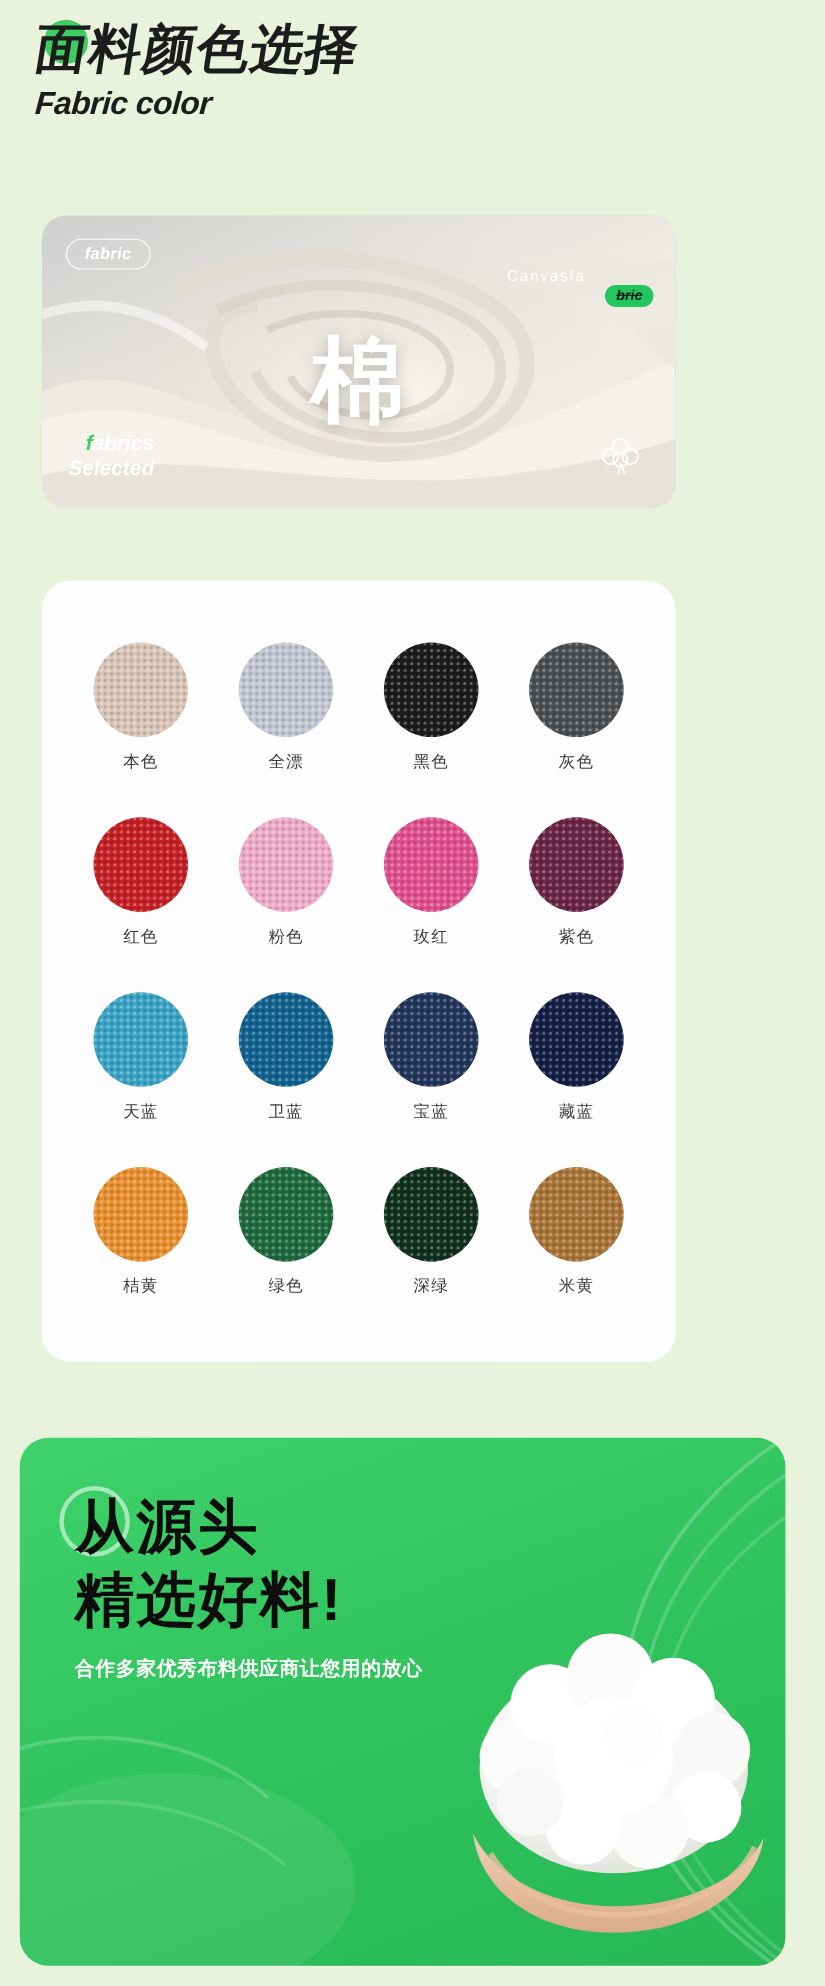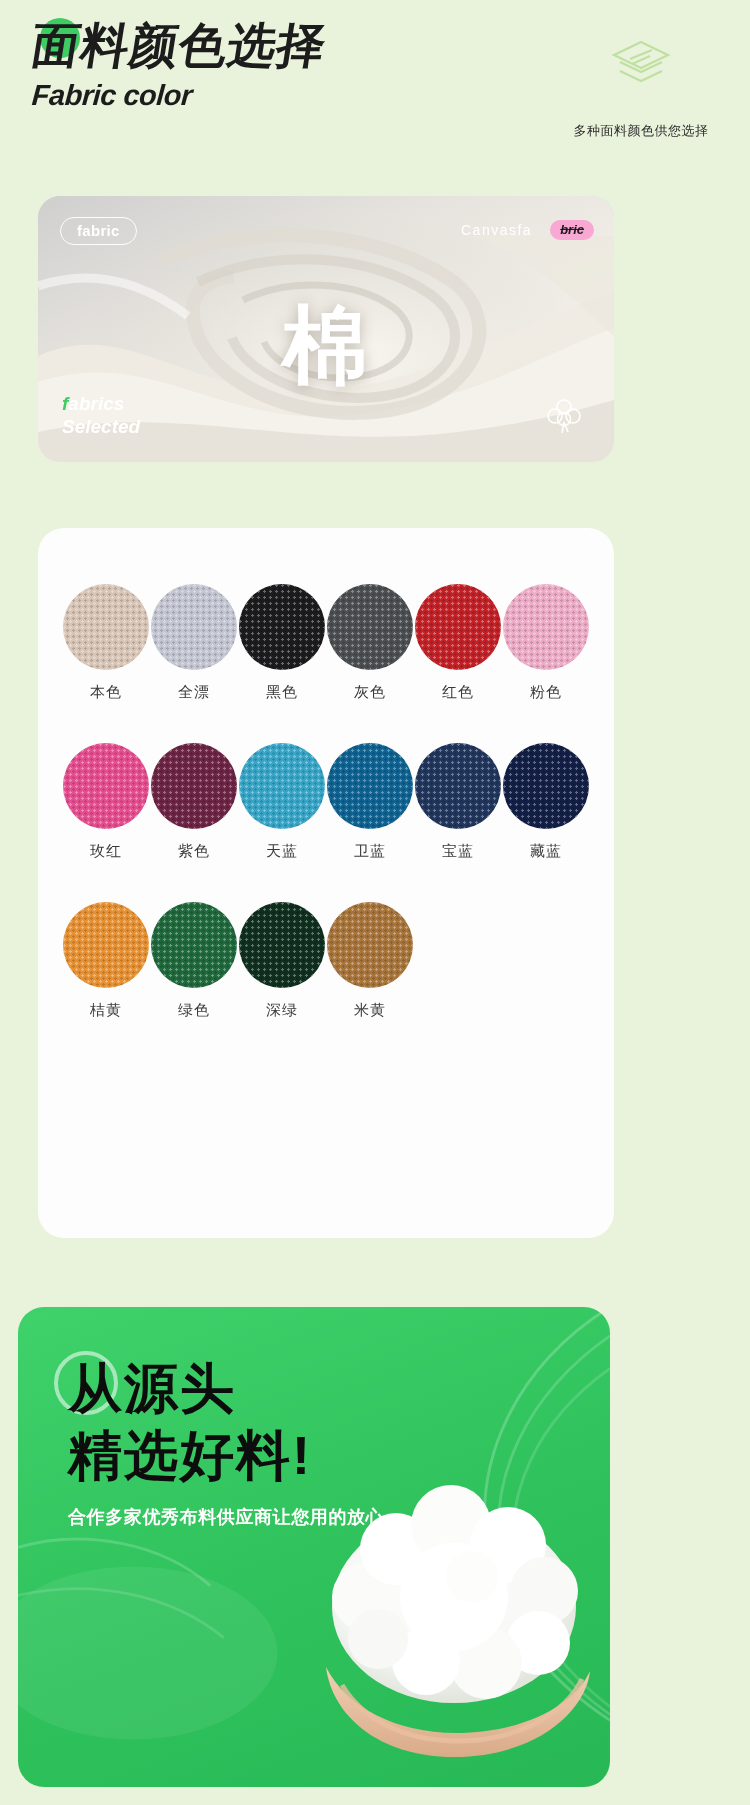--- a/index.html
+++ b/index.html
@@ -46,58 +46,59 @@
     position:absolute; left:38px; top:196px;
     width:576px; height:266px;
     border-radius:22px; overflow:hidden;
     background:#d8d7d5;
   }
   .banner-img { position:absolute; inset:0; }
   .banner-tag {
     position:absolute; left:22px; top:21px;
     border:1.5px solid rgba(255,255,255,.95);
     border-radius:20px; padding:4px 16px 5px 16px;
-    color:#fff; font-size:15px; font-weight:bold;
+    color:#fff; font-size:15px; font-style:italic; font-weight:bold;
     letter-spacing:0.3px;
   }
   .banner-brand {
     position:absolute; right:20px; top:24px;
     display:flex; align-items:center; gap:18px;
     color:#fff; font-size:14px; letter-spacing:1.5px; font-weight:500;
   }
   .brand-pill {
-    background:#f9a8d4; color:#1d1d1d; border-radius:11px;
+    background:#22c55e; color:#1d1d1d; border-radius:11px;
     padding:2px 10px 3px 10px; font-size:13px;
     font-style:italic; font-weight:bold; letter-spacing:0;
     text-decoration:line-through;
+    margin-top:39px;
   }
   .banner-center {
     position:absolute; left:0; right:0; top:92px;
     text-align:center;
     font-size:86px; font-weight:bold; color:#fff;
     text-shadow:0 2px 14px rgba(120,110,100,.45);
     letter-spacing:2px;
   }
   .banner-footer {
     position:absolute; left:24px; bottom:24px;
-    color:#fff; line-height:1.22;
+    color:#fff; line-height:1.22;text-align:right;
   }
   .bf-1 { font-size:19px; font-weight:bold; font-style:italic; }
   .bf-1 .fchar { color:#3fcc63; }
   .bf-2 { font-size:19px; font-weight:bold; font-style:italic; }
   .cotton-icon { position:absolute; right:28px; bottom:22px; }
 
   
   .card {
     position:absolute; left:38px; top:528px;
     width:576px; height:710px;
     background:#fdfdfd; border-radius:26px;
   }
   .grid {
-    display:grid; grid-template-columns:repeat(6,1fr);
+    display:grid; grid-template-columns:repeat(4,1fr);
     row-gap:41px; padding:56px 24px 0 24px;
   }
   .sw { text-align:center; }
   .sw-circle {
     width:86px; height:86px; border-radius:50%;
     margin:0 auto; position:relative; overflow:hidden;
   }
   .sw-circle::after {
     content:""; position:absolute; inset:0;
     background-image:
@@ -105,21 +106,21 @@
       radial-gradient(circle at 4.5px 4.5px, rgba(0,0,0,.17) 1.2px, transparent 1.4px);
     background-size:6px 6px, 6px 6px;
   }
   .sw-label {
     margin-top:13px; font-size:15px; color:#3a3a3a; letter-spacing:1px;
   }
 
   
   .promo {
     position:absolute; left:18px; top:1307px;
-    width:592px; height:480px;
+    width:696px; height:480px;
     border-radius:26px; overflow:hidden;
     background:linear-gradient(160deg,#3fd16a 0%,#2fc25c 55%,#27b855 100%);
   }
   .promo-swirl { position:absolute; inset:0; }
   .promo-ring {
     position:absolute; left:36px; top:44px;
     width:64px; height:64px; border-radius:50%;
     border:4px solid rgba(255,255,255,.55);
   }
   .promo-text { position:absolute; left:50px; top:48px; }
@@ -139,32 +140,20 @@
 </head>
 <body>
 
 <div class="header">
   <div class="header-left">
     <div class="title-wrap">
       <span class="green-dot"></span>
       <div class="title-cn">面料颜色选择</div>
       <div class="title-en">Fabric color</div>
     </div>
-  </div>
-  <div class="header-right">
-    <span class="layers-icon">
-      <svg width="62" height="56" viewBox="0 0 62 56" fill="none">
-        <path d="M31 4 L58 17 L31 30 L4 17 Z" stroke="#bfe0a0" stroke-width="2.2" fill="none"></path>
-        <path d="M10 24 L31 34 L52 24" stroke="#bfe0a0" stroke-width="2.2" fill="none"></path>
-        <path d="M10 33 L31 43 L52 33" stroke="#bfe0a0" stroke-width="2.2" fill="none"></path>
-        <path d="M20 21 L42 12" stroke="#bfe0a0" stroke-width="2"></path>
-        <path d="M22 26 L40 18" stroke="#bfe0a0" stroke-width="2"></path>
-      </svg>
-    </span>
-    <div class="header-sub">多种面料颜色供您选择</div>
   </div>
 </div>
 
 <div class="banner">
   <svg class="banner-img" viewBox="0 0 576 266" preserveAspectRatio="none">
     <defs>
       <linearGradient id="bg1" x1="0" y1="0" x2="1" y2="1">
         <stop offset="0" stop-color="#cfcfce"></stop>
         <stop offset="0.35" stop-color="#e6e3de"></stop>
         <stop offset="0.7" stop-color="#f4f1ea"></stop>

